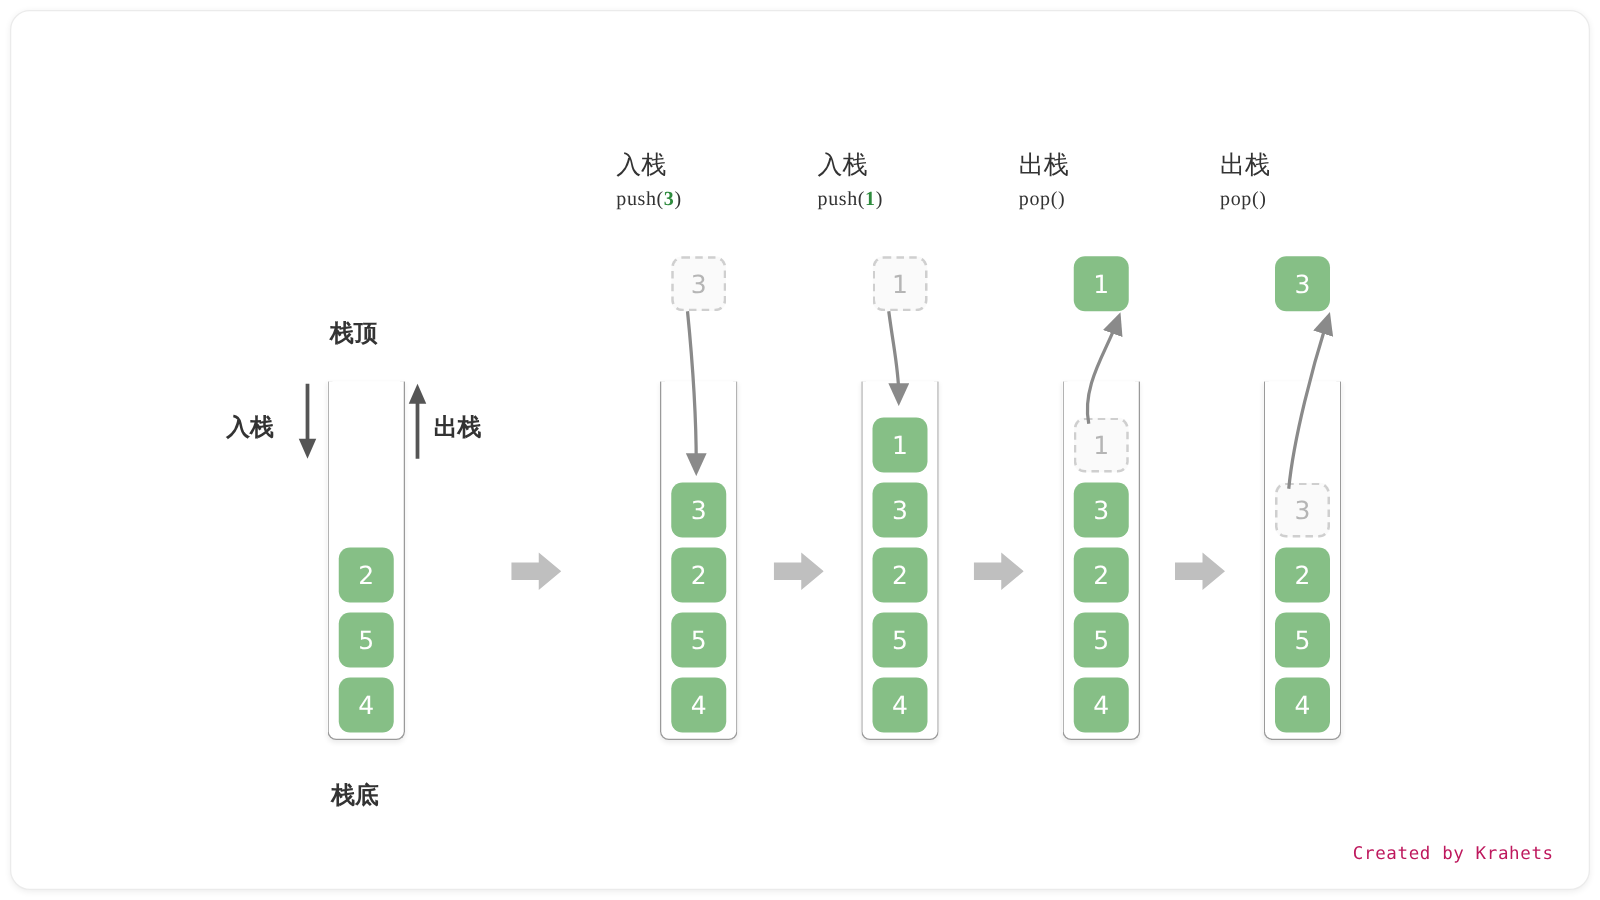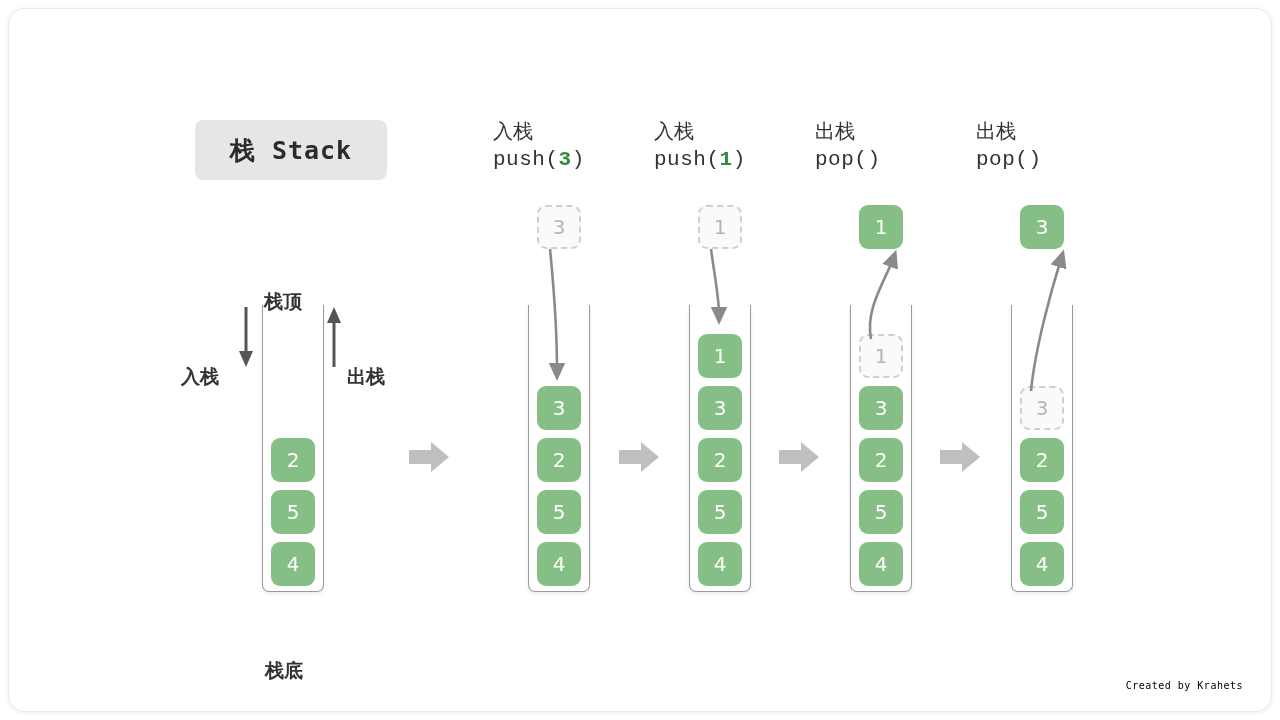--- a/index.html
+++ b/index.html
@@ -49,21 +49,20 @@
   }
 
   
   .cjk-label {
     position: absolute;
     color: #333333;
     font-size: 19px;
     font-weight: bold;
     font-family: "DejaVu Sans", "Liberation Sans", sans-serif;
     white-space: nowrap;
-    margin-top: 35px;
   }
   #label-top  { left: 255px; top: 245px; }
   #label-bottom { left: 256px; top: 614px; }
   #label-push-side { left: 172px; top: 320px; }
   #label-pop-side  { left: 338px; top: 320px; }
 
   
   .col-header {
     position: absolute;
     white-space: nowrap;
@@ -71,22 +70,22 @@
   .col-header .hdr-cn {
     display: block;
     color: #333333;
     font-size: 20px;
     font-family: "DejaVu Sans", "Liberation Sans", sans-serif;
     line-height: 28px;
   }
   .col-header .hdr-code {
     display: block;
     color: #333333;
-    font-size: 21px;
-    font-family: Liberation Mono, monospace;
+    font-size: 16px;
+    font-family: Liberation Serif, serif;
     line-height: 30px;
     letter-spacing: 0.5px;
   }
   .col-header .hdr-code .arg {
     color: #2e8b3d;
     font-weight: bold;
   }
 
   
   .stack-box {
@@ -145,32 +144,31 @@
     left: 0; top: 0;
     width: 1264px; height: 704px;
     pointer-events: none;
   }
 
   
   #credit {
     position: absolute;
     right: 28px;
     bottom: 20px;
-    color: #000000;
-    font-size: 10px;
+    color: #be185d;
+    font-size: 14px;
     font-family: "DejaVu Sans Mono", "Liberation Mono", monospace;
     letter-spacing: 0.5px;
   }
 </style>
 </head>
 <body>
 
 <div id="card">
 
-  <div id="title-badge">栈 Stack</div>
 
   <div class="cjk-label" id="label-top">栈顶</div>
   <div class="cjk-label" id="label-bottom">栈底</div>
   <div class="cjk-label" id="label-push-side">入栈</div>
   <div class="cjk-label" id="label-pop-side">出栈</div>
 
   <div class="side-arrow" style="left:226px; top:296px;">
     <svg width="22" height="64" viewBox="0 0 22 64">
       <line x1="11" y1="2" x2="11" y2="50" stroke="#555555" stroke-width="3"></line>
       <polygon points="11,62 4,46 18,46" fill="#555555"></polygon>

